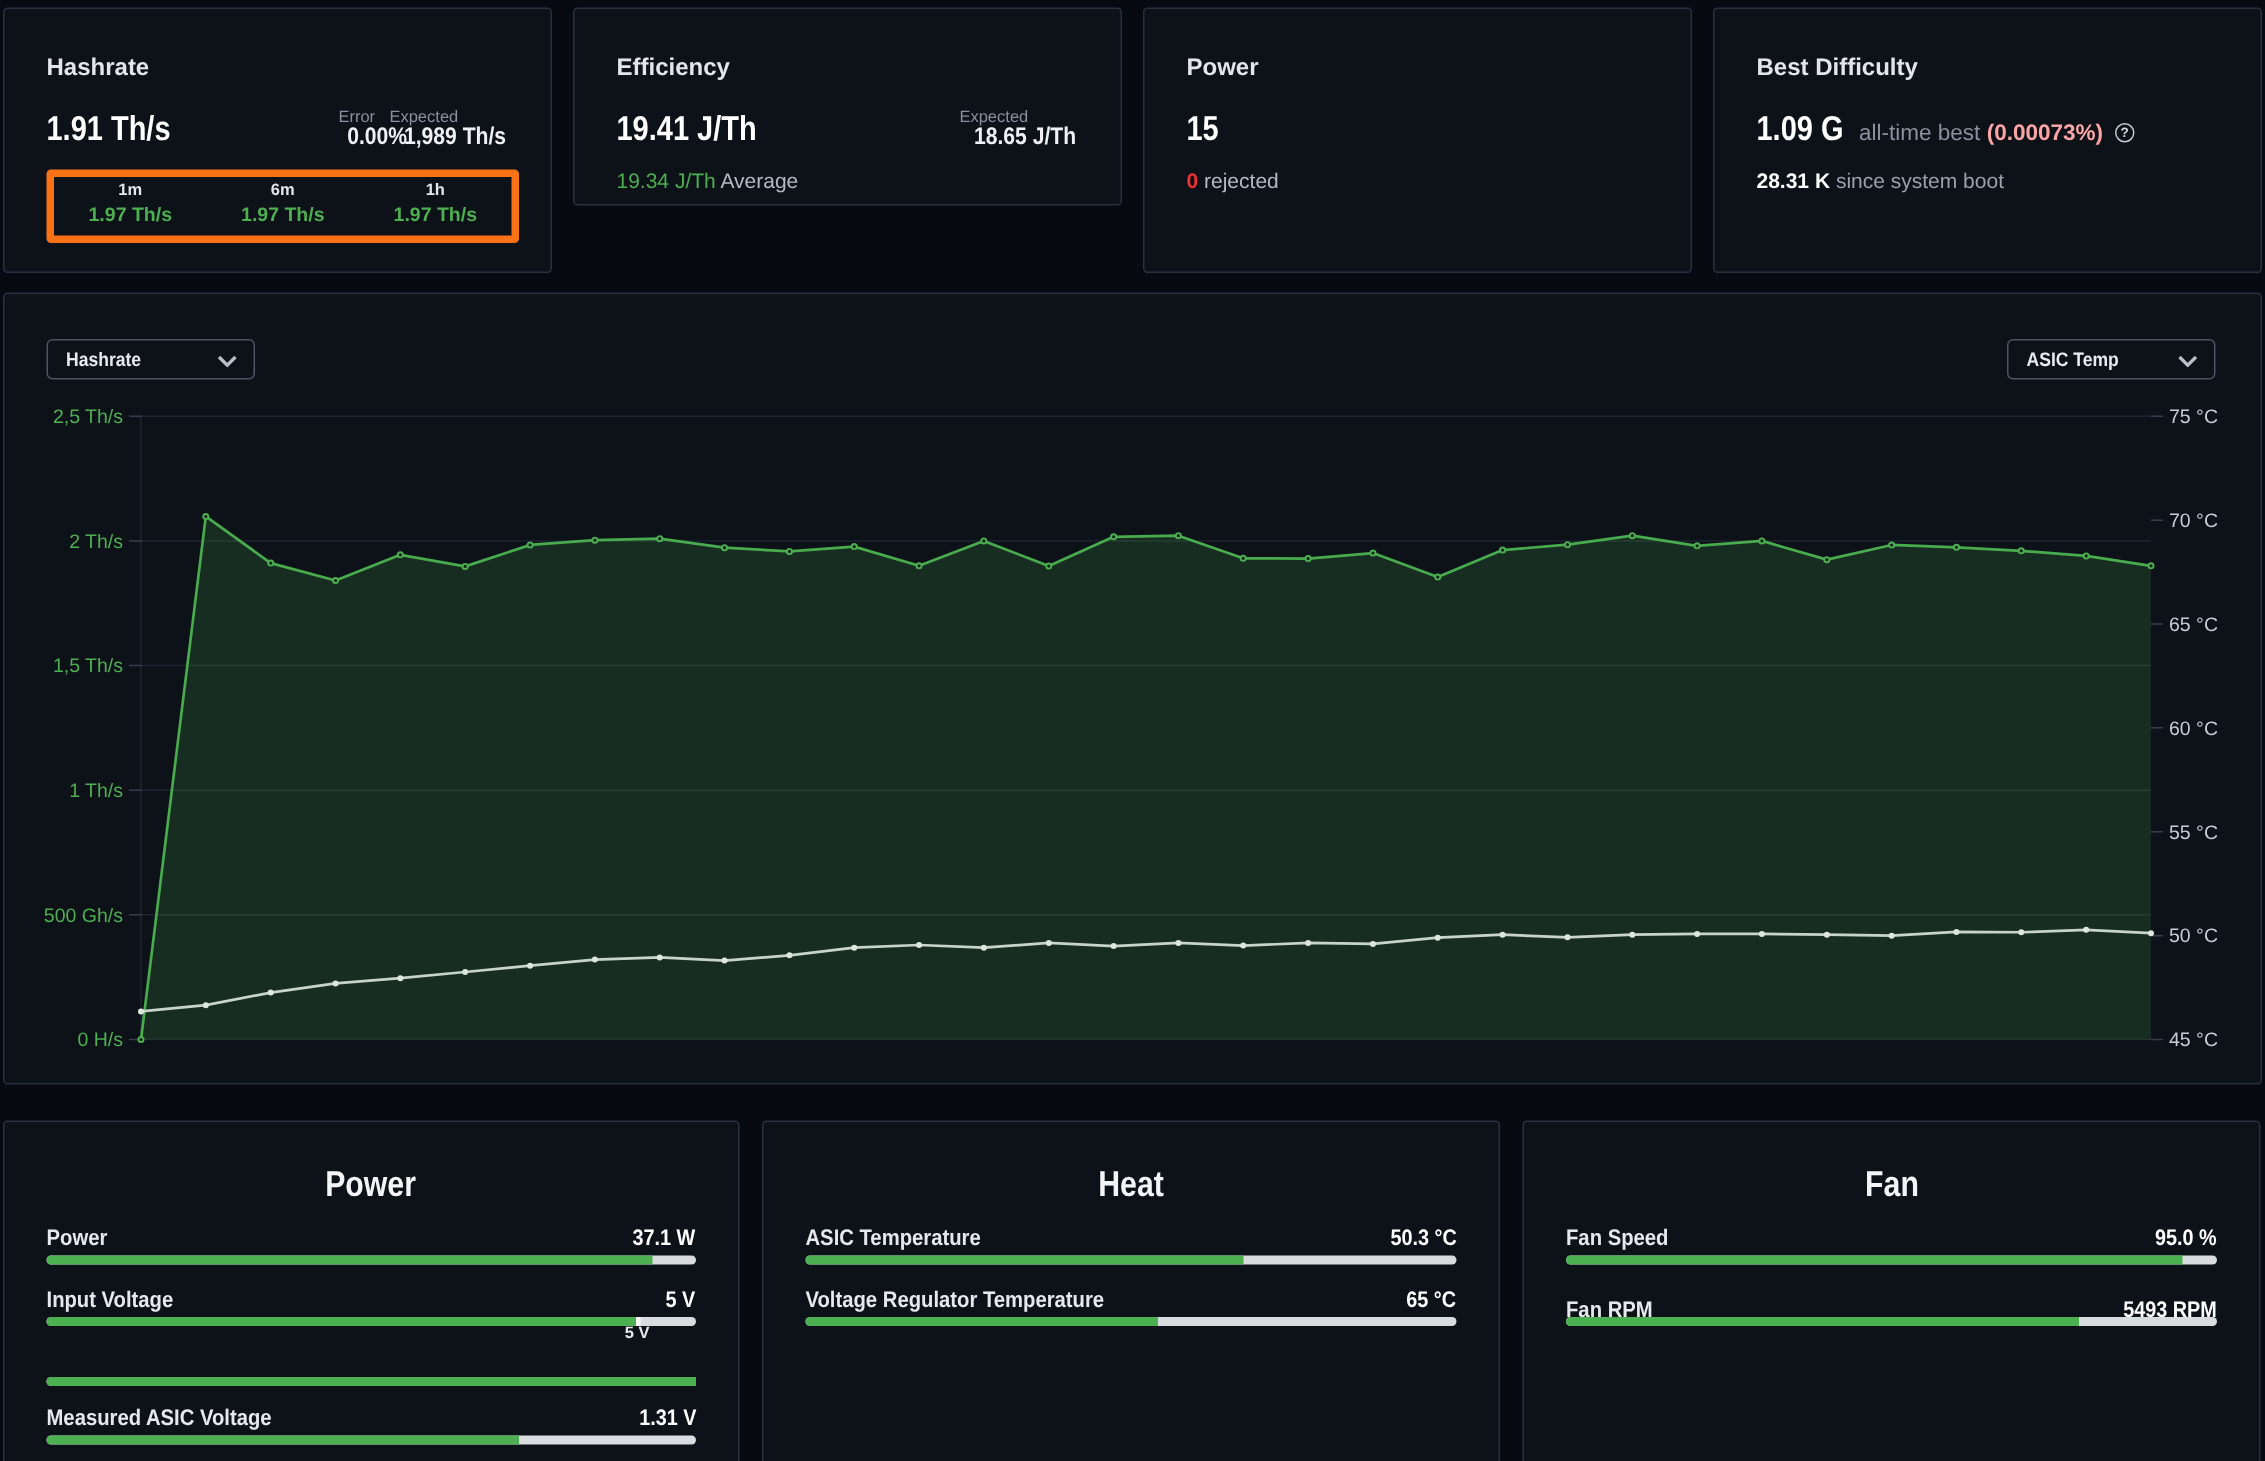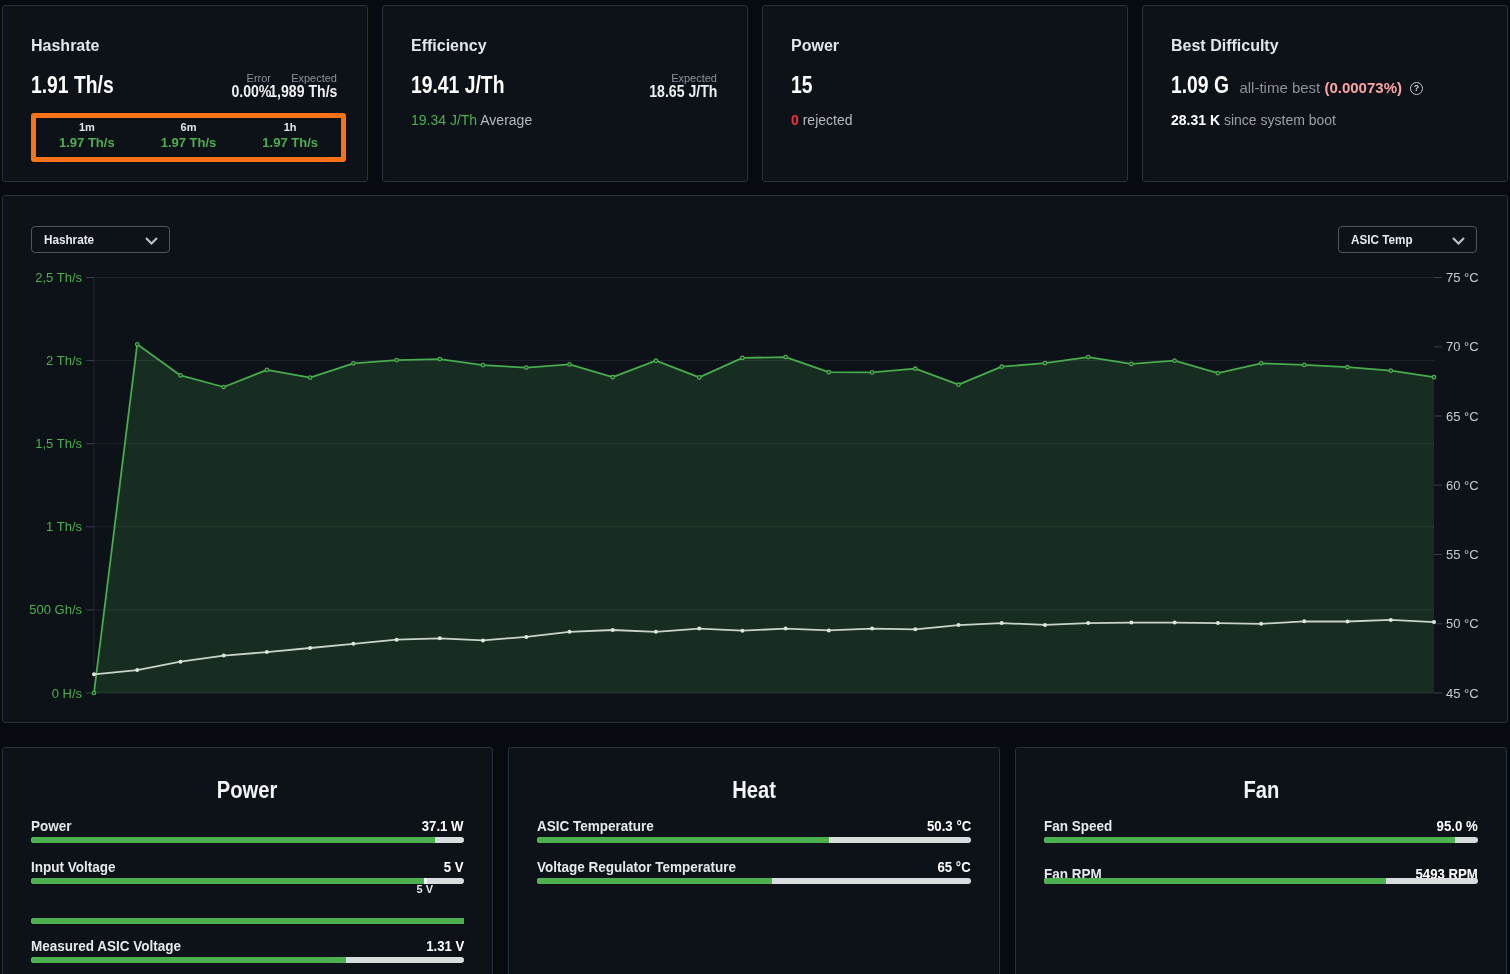--- a/index.html
+++ b/index.html
@@ -2,21 +2,21 @@
 <html><head><meta charset="utf-8">
 <style>
 html,body{margin:0;padding:0;width:1510px;height:974px;background:#070a10;overflow:hidden;
 font-family:"Liberation Sans",sans-serif;-webkit-font-smoothing:antialiased}
 .card{position:absolute;background:#0d1118;border:1px solid #283140;border-radius:3px;box-sizing:border-box}
 .ct{position:absolute;left:28px;top:31px;font-size:16px;font-weight:bold;color:#e2e6ea}
 .big{position:absolute;left:28px;top:66px;font-size:23px;font-weight:bold;color:#ffffff;white-space:nowrap}
 .sq{display:inline-block;transform:scaleX(0.84);transform-origin:0 50%}
 .sqL{display:inline-block;transform:scaleX(0.9);transform-origin:0 50%}
 .sqR{display:inline-block;transform:scaleX(0.88);transform-origin:100% 50%}
-.mini{position:absolute;top:66px;text-align:right}
+.mini{position:absolute;top:66px;text-align:left}
 .mini .l{font-size:11px;color:#8a919c;line-height:13px}
 .mini .v{font-size:16px;font-weight:bold;color:#eef0f3;line-height:14px;white-space:nowrap}
 .sub{position:absolute;left:28px;top:106px;font-size:14px;color:#b3bac1;white-space:nowrap}
 .green{color:#4caf50}
 .red{color:#ee3333;font-weight:bold}
 .hrbox{position:absolute;left:28px;top:107px;width:305px;height:39px;border:5px solid #f97316;border-radius:3px;display:flex}
 .hrc{flex:1;text-align:center}
 .hrc .l{font-size:11px;font-weight:bold;color:#e2e6ea;margin-top:3px}
 .hrc .v{font-size:13px;font-weight:bold;color:#4caf50;margin-top:2px}
 .dd{position:absolute;top:30px;width:139px;height:27px;border:1px solid #4d5462;border-radius:4px;box-sizing:border-box;
@@ -52,21 +52,21 @@
         <div class="l">6m</div>
         <div class="v">1.97 Th/s</div>
       </div>
     <div class="hrc">
         <div class="l">1h</div>
         <div class="v">1.97 Th/s</div>
       </div>
   </div>
 </div>
 
-<div class="card" style="left:382px;top:5px;width:366px;height:177px">
+<div class="card" style="left:382px;top:5px;width:366px;height:132px">
   <div class="ct">Efficiency</div>
   <div class="big"><span class="sq">19.41 J/Th</span></div>
   <div class="mini" style="right:30px">
       <div class="l">Expected</div>
       <div class="v"><span class="sqR">18.65 J/Th</span></div>
     </div>
   <div class="sub"><span class="green">19.34 J/Th</span> Average</div>
 </div>
 
 <div class="card" style="left:762px;top:5px;width:366px;height:177px">

